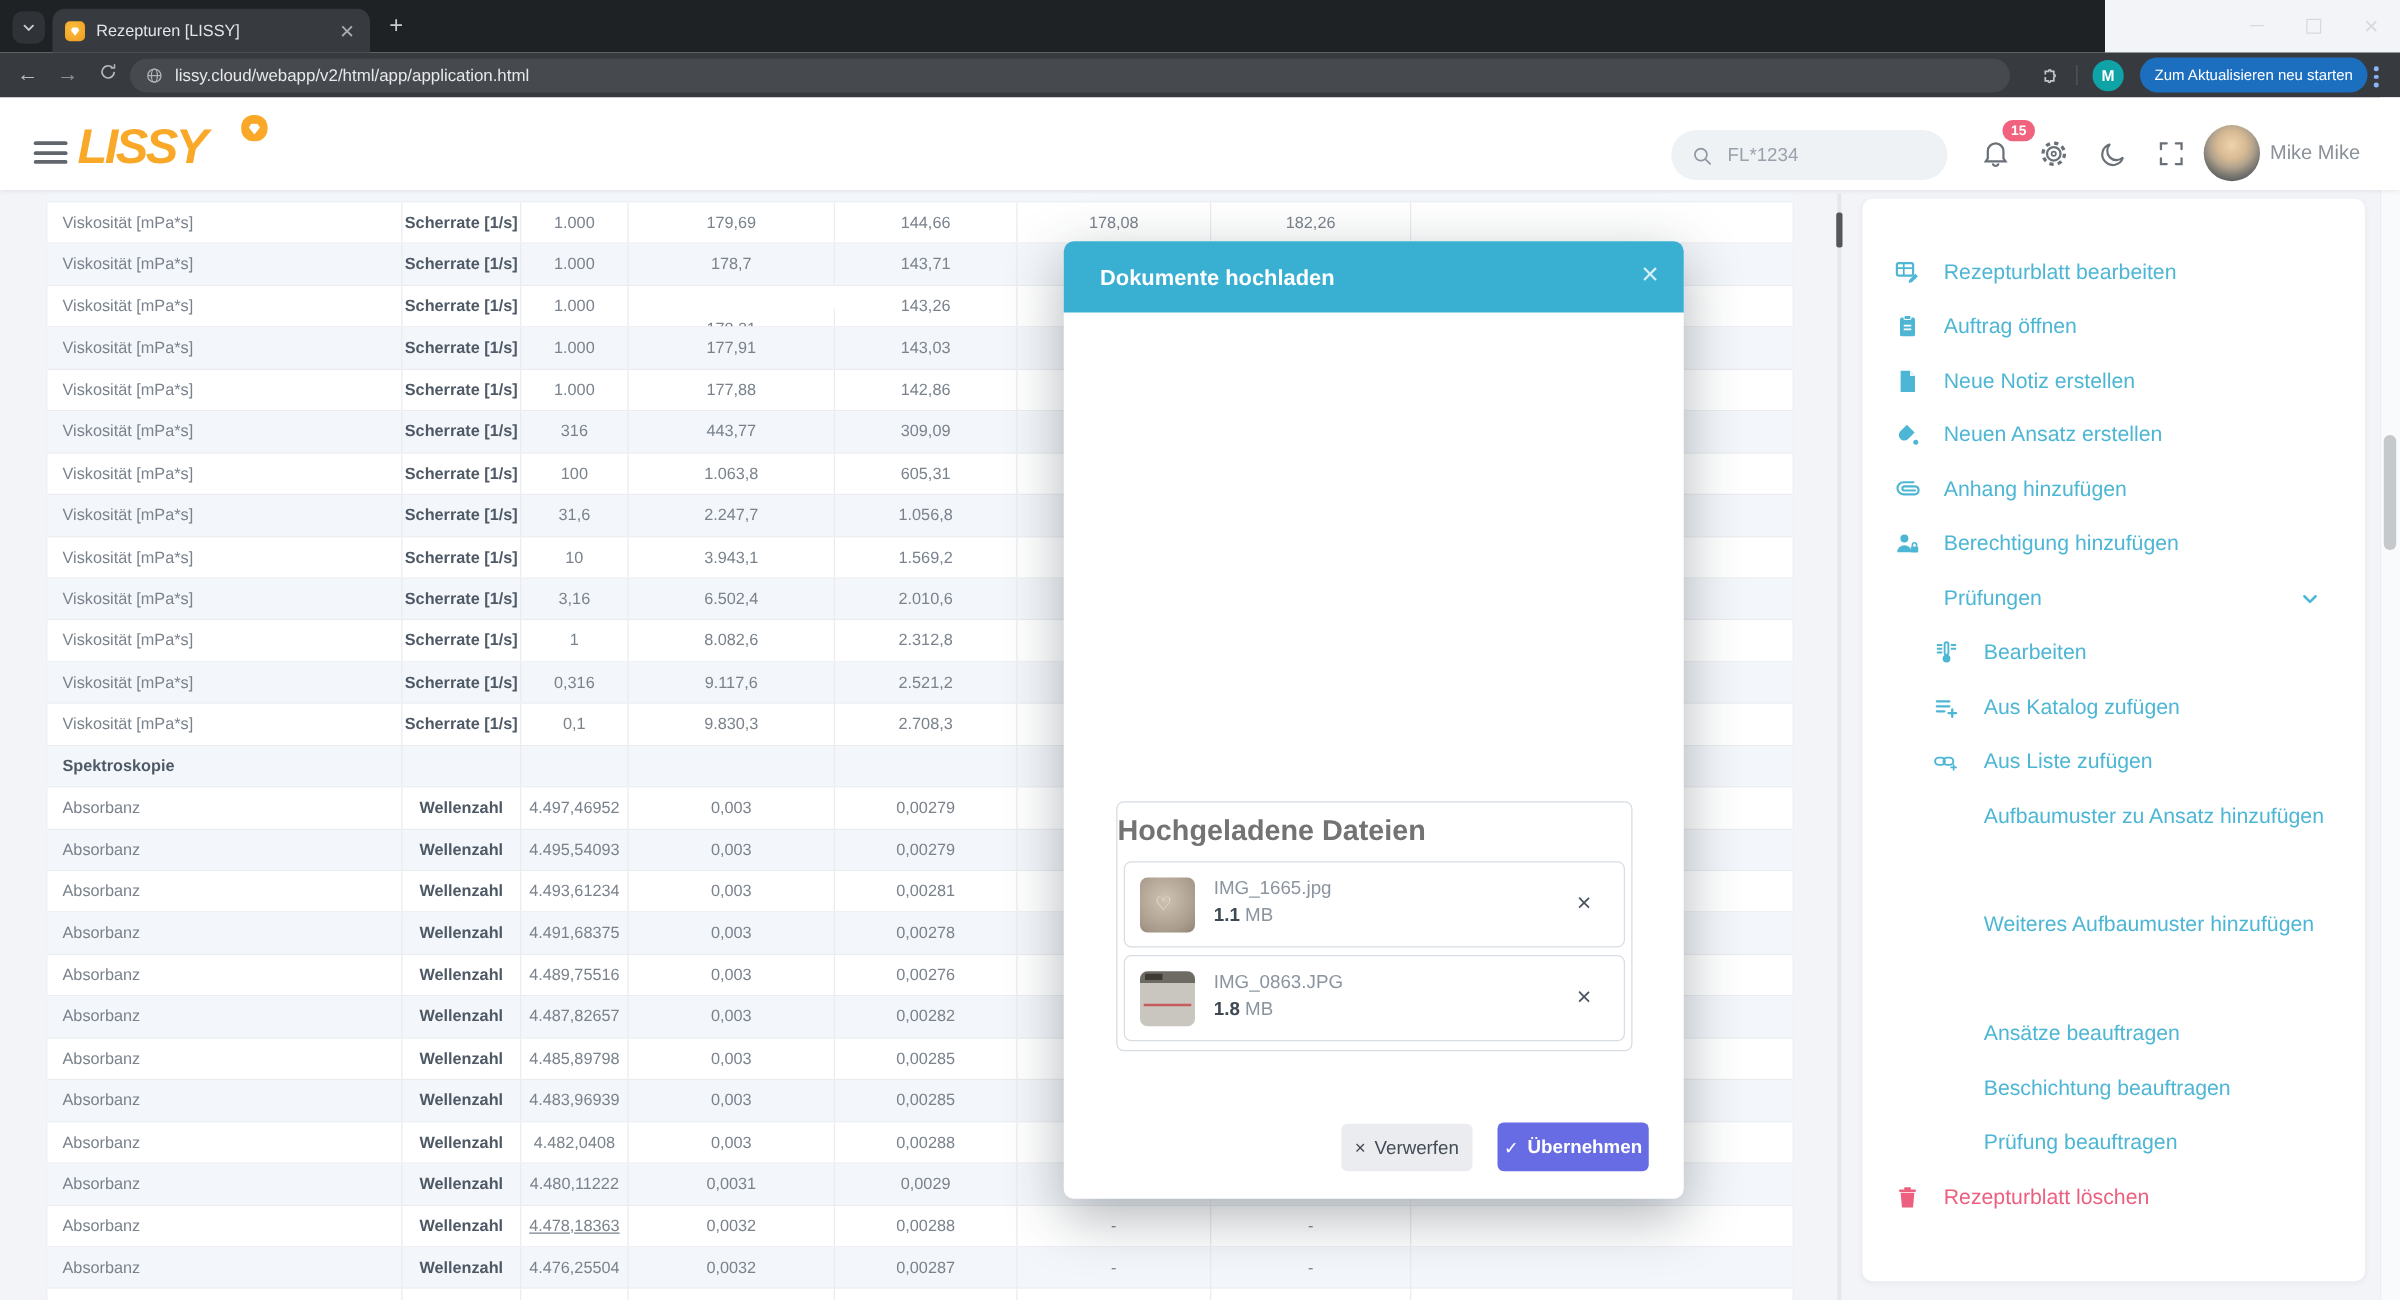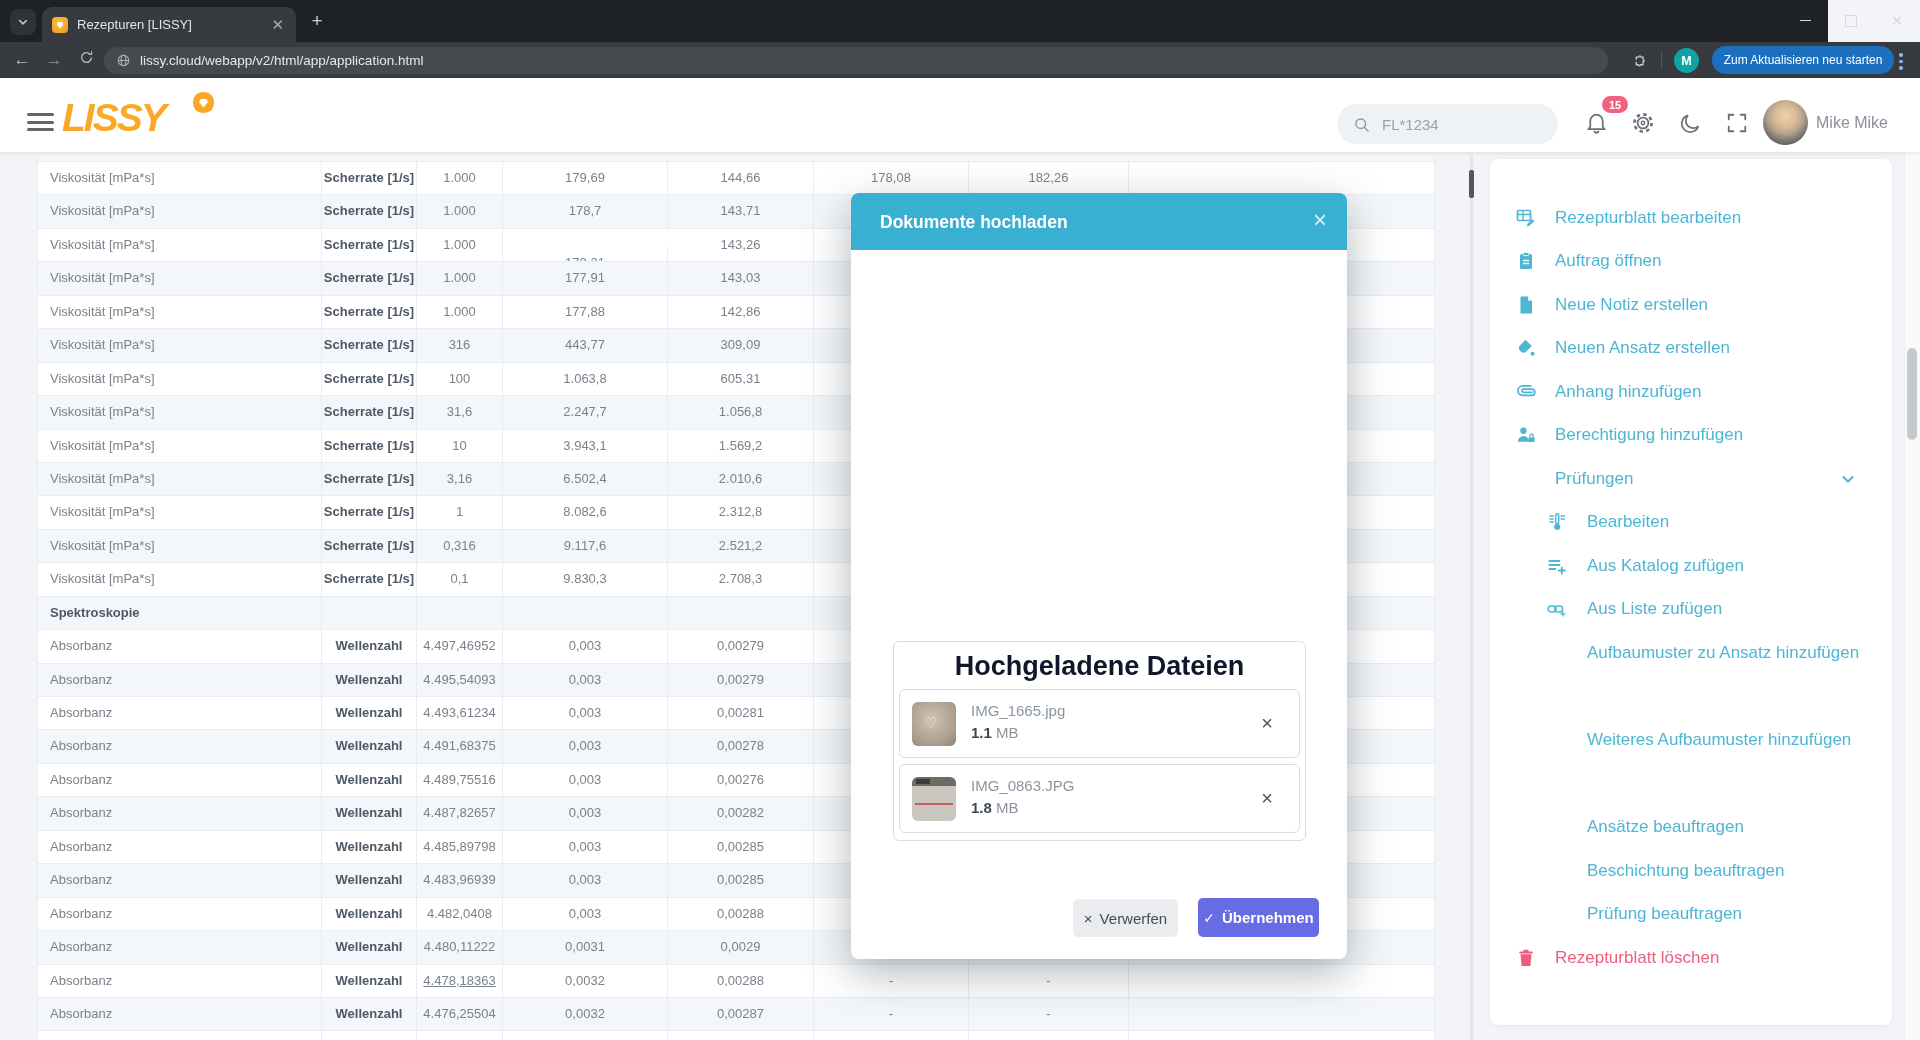--- a/index.html
+++ b/index.html
@@ -1,21 +1,21 @@
 <!DOCTYPE html>
 <html><head>
 <meta charset="utf-8">
 <style>
   html,body{margin:0;padding:0}
   body{width:1920px;height:1040px;overflow:hidden;position:relative;background:#F2F4F7;
        font-family:"Liberation Sans",sans-serif;-webkit-font-smoothing:antialiased}
   .abs{position:absolute}
 
   
-  .tabstrip{left:0;top:0;width:1828px;height:42px;background:#1F2224}
+  .tabstrip{left:0;top:0;width:1684px;height:42px;background:#1F2224}
   .tabsearch{left:10px;top:9px;width:26px;height:26px;border-radius:8px;background:#2F3236;
              color:#C9CDD2;display:flex;align-items:center;justify-content:center}
   .tab{left:42px;top:7px;width:254px;height:35px;background:#373A3E;border-radius:10px 10px 0 0;
        display:flex;align-items:center;padding:0 10px;box-sizing:border-box}
   .favicon{width:16px;height:16px;border-radius:4px;background:radial-gradient(circle at 40% 35%,#FBBE3C,#F09A1F);
            margin-right:9px;position:relative;flex:none}
   .favicon span{position:absolute;left:4.5px;top:5px;width:7px;height:7px;background:#fff;
            clip-path:polygon(50% 100%,0 38%,26% 0,74% 0,100% 38%)}
   .tabtitle{color:#E2E5E9;font-size:13px;flex:1;white-space:nowrap;overflow:hidden}
   .tabclose{color:#A8ADB3;font-size:15px;padding:0 2px}
@@ -96,22 +96,22 @@
   .mhead{position:absolute;left:0;top:0;width:100%;height:57px;background:#39AFD2;border-radius:8px 8px 0 0}
   .mtitle{position:absolute;left:29px;top:19px;color:#fff;font-size:17.5px;font-weight:bold}
   .mclose{position:absolute;right:20px;top:14px;color:rgba(255,255,255,.8);font-size:24px;line-height:26px}
   .dropzone{position:absolute;left:42px;top:109px;width:413px;height:263px;border:2px dashed #D8DDE3;
             border-radius:6px;box-sizing:border-box;text-align:center}
   .cloud{margin-top:64px}
   .dz-text{margin:14px auto 0;max-width:340px;font-size:21px;font-weight:bold;color:#5A6571;
            line-height:28px;white-space:pre-line}
   .filesbox{position:absolute;left:42px;top:448px;width:413px;height:200px;border:1px solid #D8DDE3;
             border-radius:6px;box-sizing:border-box}
-  .filestitle{position:absolute;left:0;top:9px;width:100%;text-align:center;font-size:27px;
-            font-weight:bold;color:#0f172a}
+  .filestitle{position:absolute;left:0;top:9px;width:100%;text-align:left;font-size:23px;
+            font-weight:bold;color:#737373}
   .fcard{position:absolute;left:5px;width:401px;height:69px;border:1px solid #D8DDE3;border-radius:6px;
          background:#fff;box-sizing:border-box}
   .fthumb{position:absolute;left:12px;top:12px;width:44px;height:44px;border-radius:6px;overflow:hidden}
   .fthumb.photo-beige{background:radial-gradient(circle at 45% 40%,#cfc3b3,#a99c8c 70%,#8f8375)}
   .fthumb.photo-beige::after{content:"♡";position:absolute;left:12px;top:12px;color:rgba(255,255,255,.65);font-size:15px}
   .fthumb.photo-board{background:linear-gradient(#6e6a64 0 9px,#c9c6c0 9px 100%)}
   .fthumb.photo-board::before{content:"";position:absolute;left:4px;top:2px;width:14px;height:5px;background:#3e3b37}
   .fthumb.photo-board::after{content:"";position:absolute;left:3px;top:26px;width:38px;height:2px;background:rgba(198,66,66,.8)}
   .fname{position:absolute;left:71px;top:12px;font-size:15px;color:#8B95A0}
   .fsize{position:absolute;left:71px;top:34px;font-size:15px;color:#8B95A0}

